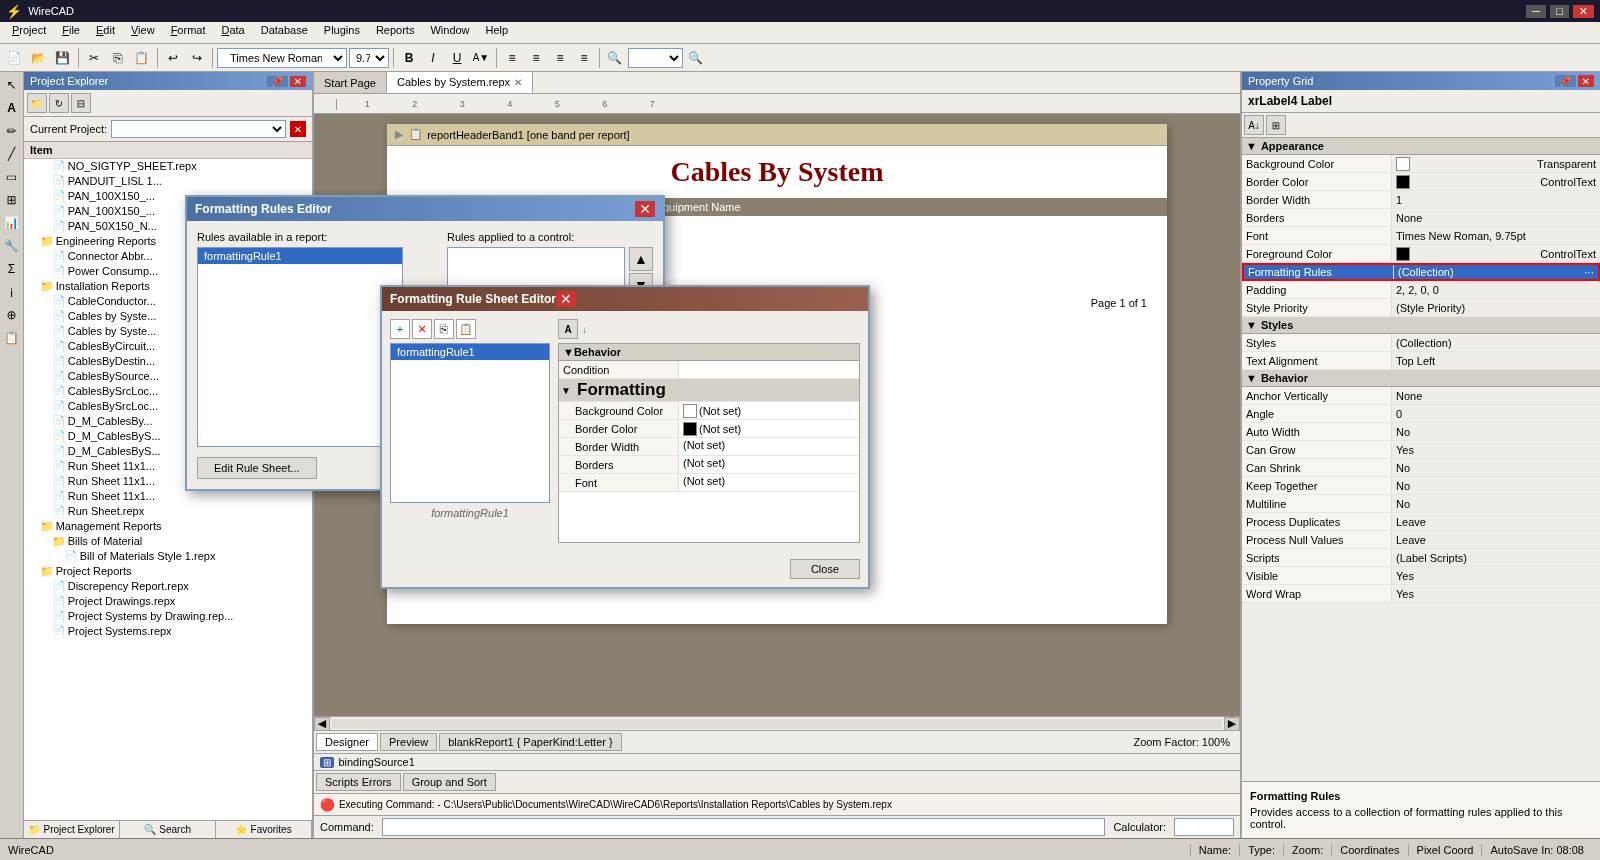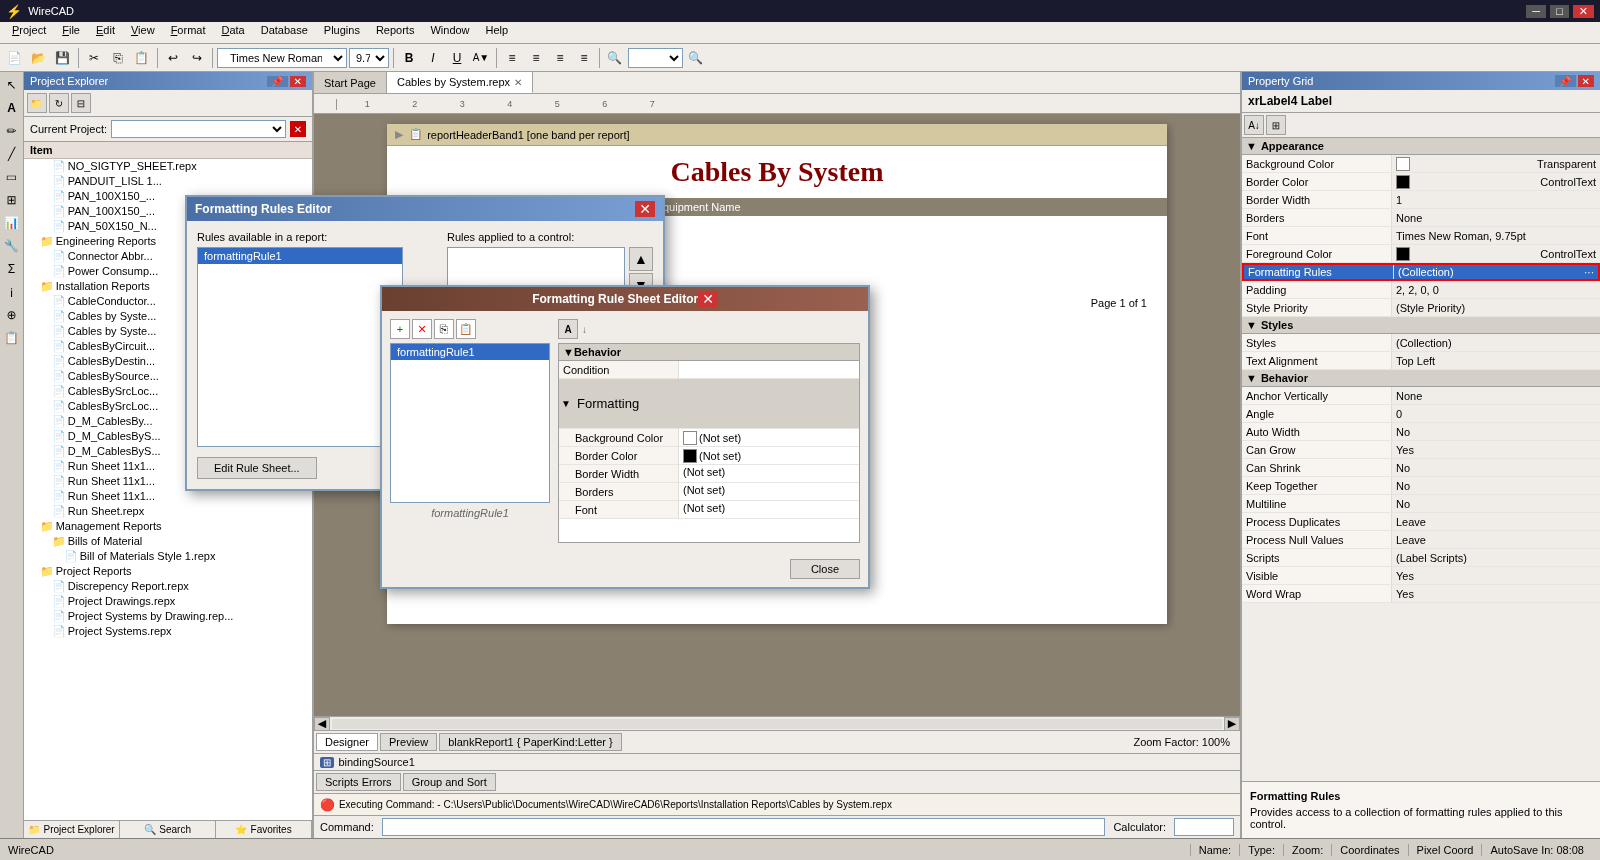--- a/index.html
+++ b/index.html
@@ -96,21 +96,21 @@
     .fre-list { border: 1px solid #7f9db9; background: white; height: 200px; overflow-y: auto; }
     .fre-list-item { padding: 2px 6px; cursor: pointer; font-size: 11px; }
     .fre-list-item.selected { background: #316ac5; color: white; }
     .fre-arrow-col { display: flex; flex-direction: column; justify-content: center; align-items: center; gap: 4px; }
     .fre-arrow-btn { width: 24px; height: 24px; background: #e0ddd8; border: 1px solid #a0a0a0; cursor: pointer; display: flex; align-items: center; justify-content: center; font-size: 14px; }
     .fre-list-up-down { display: flex; flex-direction: column; gap: 2px; margin-left: 4px; }
     .fre-edit-btn { margin-top: 10px; padding: 4px 16px; background: #e0ddd8; border: 1px solid #a0a0a0; cursor: pointer; font-size: 11px; }
 
     
     #fmt-sheet-editor { position: fixed; left: 380px; top: 285px; width: 490px; background: #f0ede8; border: 2px solid #7f9db9; box-shadow: 4px 4px 12px rgba(0,0,0,0.4); z-index: 110; }
-    #fmt-sheet-editor-header { background: linear-gradient(to right, #6a4030, #9a6050); color: white; padding: 4px 8px; font-size: 12px; font-weight: bold; display: flex; justify-content: center; align-items: center; }
+    #fmt-sheet-editor-header { background: linear-gradient(to right, #6a4030, #9a6050); color: white; padding: 4px 8px; font-size: 12px; font-weight: bold; display: flex; justify-content: flex-start; align-items: center; }
     #fmt-sheet-editor-body { padding: 8px; display: flex; gap: 8px; }
     .fse-left { width: 160px; }
     .fse-toolbar { display: flex; gap: 2px; margin-bottom: 4px; }
     .fse-tb-btn { width: 20px; height: 20px; background: white; border: 1px solid #a0a0a0; cursor: pointer; display: flex; align-items: center; justify-content: center; font-size: 11px; }
     .fse-list { border: 1px solid #7f9db9; background: white; height: 160px; overflow-y: auto; }
     .fse-list-item { padding: 2px 6px; cursor: pointer; font-size: 11px; }
     .fse-list-item.selected { background: #316ac5; color: white; }
     .fse-rule-name { padding: 4px; font-size: 11px; font-style: italic; color: #666; text-align: center; }
     .fse-right { flex: 1; }
     .fse-right-toolbar { display: flex; align-items: center; gap: 4px; margin-bottom: 4px; }
@@ -558,21 +558,21 @@
           <div class="fse-prop-section">
             <span>▼</span>
             <span>Behavior</span>
           </div>
           <div class="fse-prop-row">
             <div class="fse-prop-name">Condition</div>
             <div style="flex:1; padding:1px 4px; font-size:11px;"></div>
           </div>
           <div class="fse-prop-row" style="background:#d4d0c8;">
             <div style="width:14px; display:flex; align-items:center; justify-content:center; font-size:10px;">▼</div>
-            <div style="flex:1; padding:17px 4px; font-size:13px; font-weight:normal;">Formatting</div>
+            <div style="flex:1; padding:1px 4px; font-size:17px; font-weight:bold;">Formatting</div>
           </div>
           <div class="fse-prop-row">
             <div class="fse-prop-name" style="padding-left:16px;">Background Color</div>
             <div style="flex:1; padding:1px 4px; font-size:11px; display:flex; align-items:center;">
               <span class="color-swatch" style="background:white;"></span>(Not set)
             </div>
           </div>
           <div class="fse-prop-row">
             <div class="fse-prop-name" style="padding-left:16px;">Border Color</div>
             <div style="flex:1; padding:1px 4px; font-size:11px; display:flex; align-items:center;">

